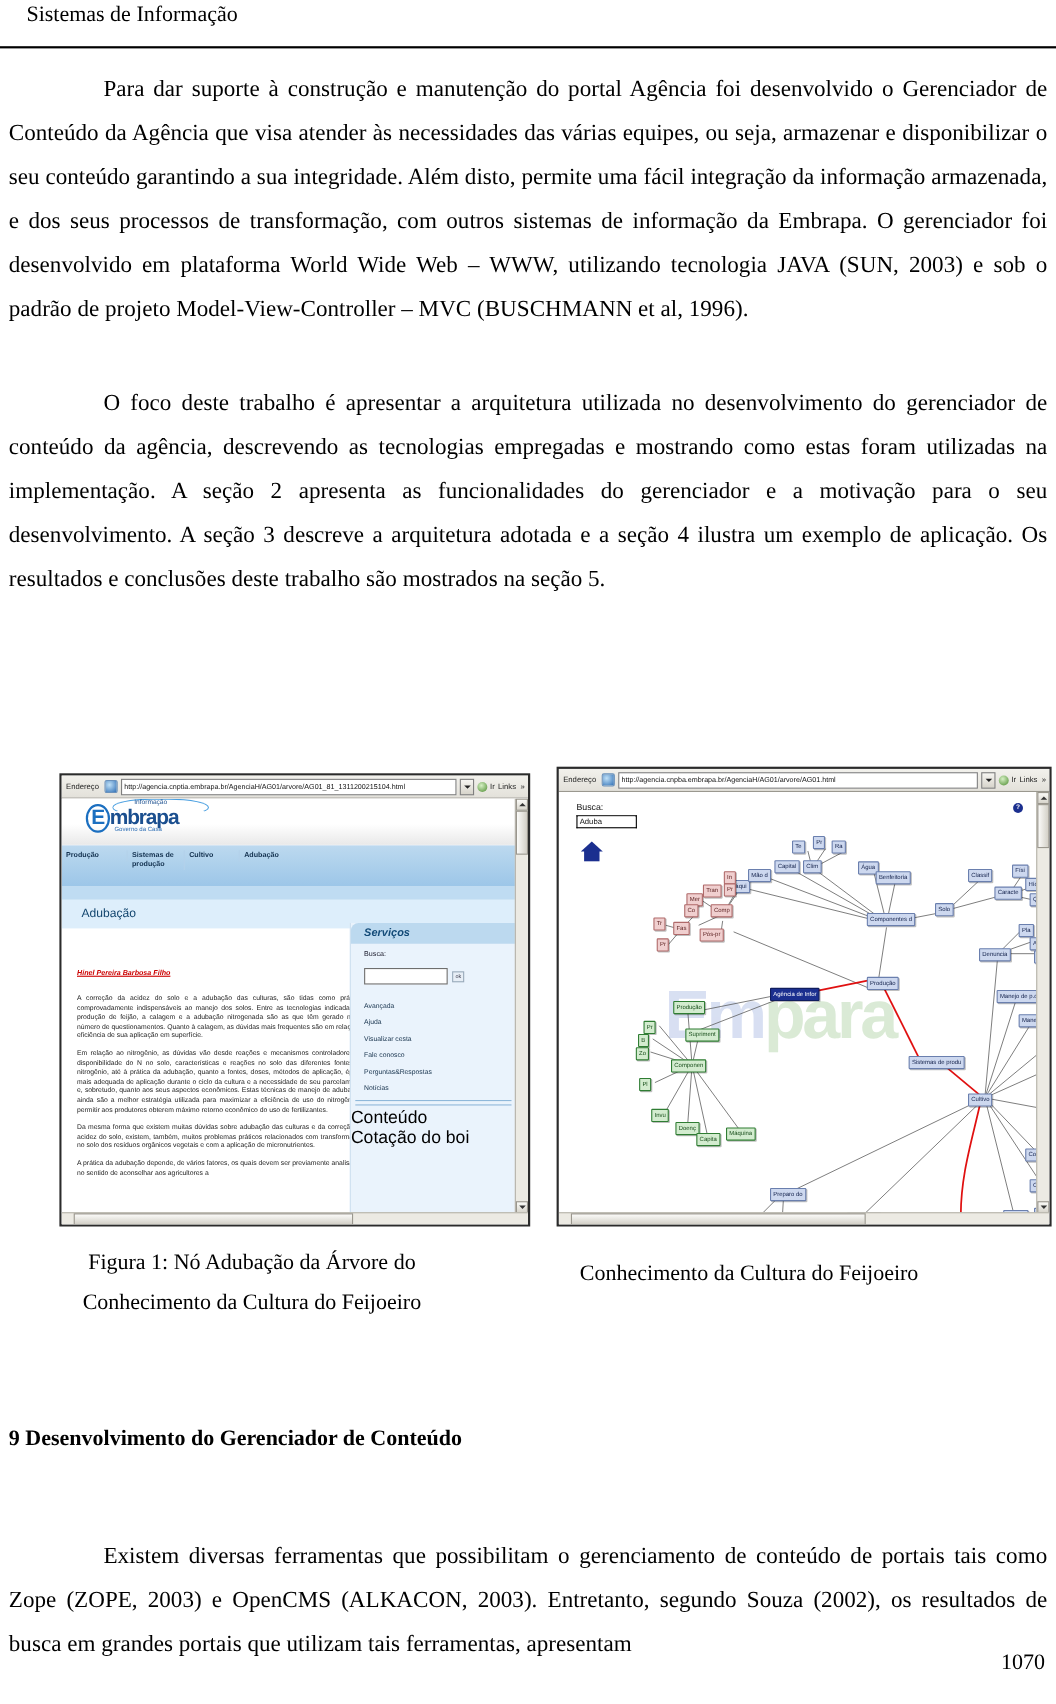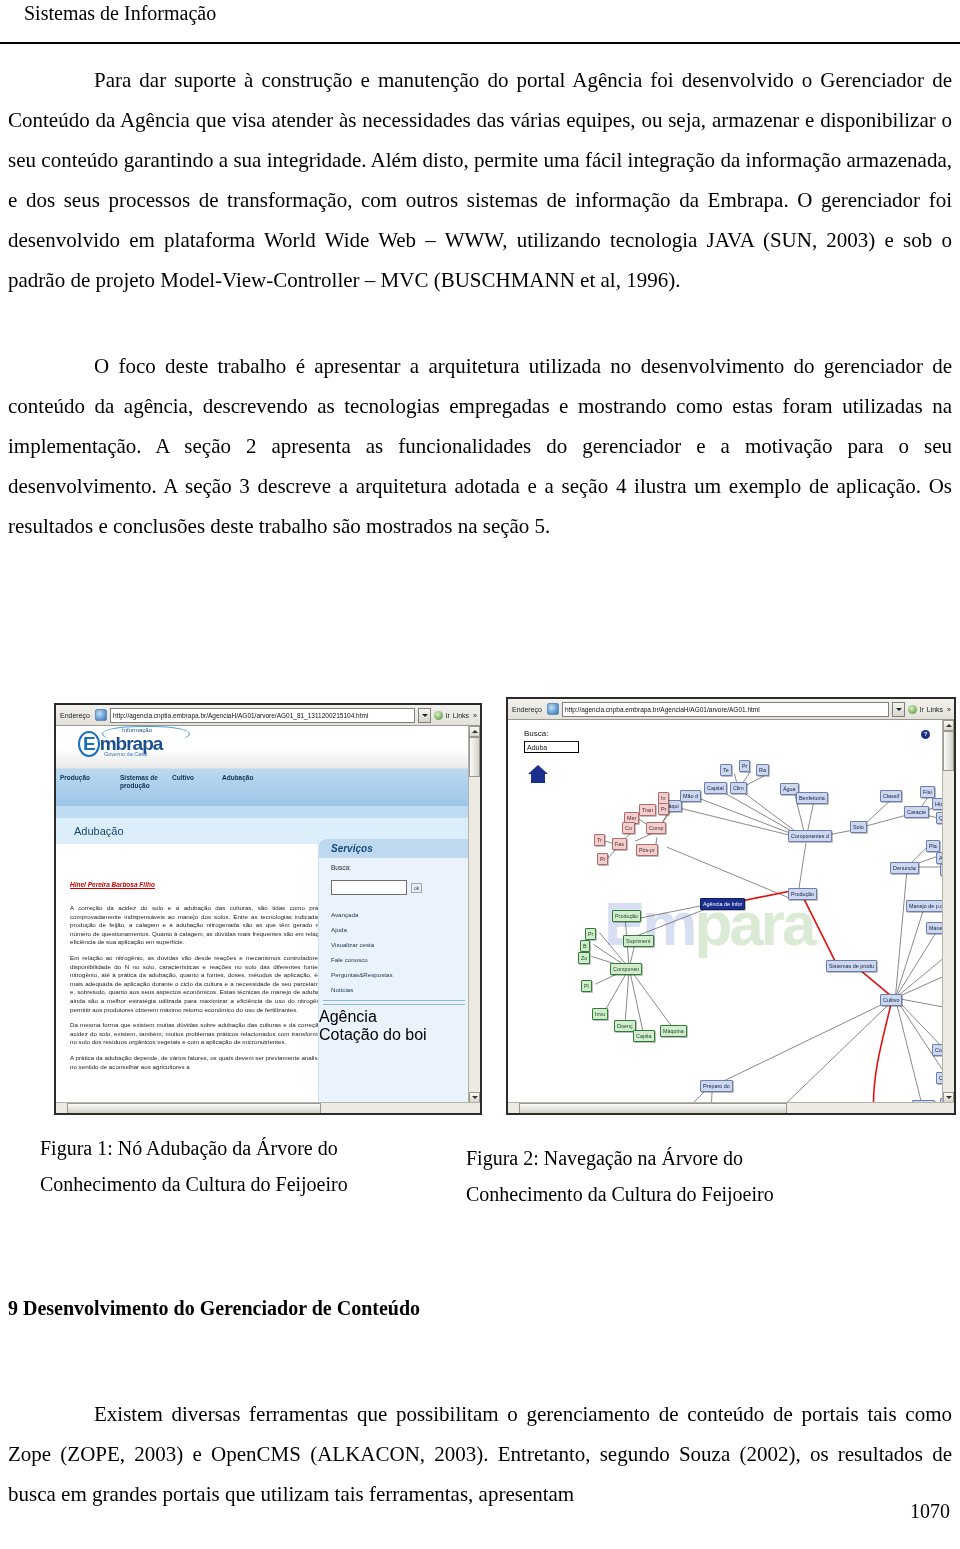--- a/index.html
+++ b/index.html
@@ -330,21 +330,21 @@
     border-radius:1px; box-shadow:1px 1px 0 rgba(0,0,0,.25);
   }
   .node.green{ border-color:#2f7d33; background:#d3eccf; color:#174d1a; }
   .node.pink{ border-color:#b06a6a; background:#f0cfcf; color:#5a1f1f; }
   .node.root{ background:#1b2f8f; border-color:#101d5e; color:#ffffff; font-size:5.4px;}
 
   
   .caps{
     position:absolute; left:0; top:1130px; width:960px; height:80px;
   }
-  .cap-block{ position:absolute; text-align:left; font-size:20px; line-height:36px; }
+  .cap-block{ position:absolute; text-align:center; font-size:20px; line-height:36px; }
   .cap1{ left:40px; top:0; width:378px; }
   .cap2{ left:466px; top:10px; width:430px; }
 
   
   .section-h{
     position:absolute; left:8px; top:1297px;
     font-size:20px; font-weight:bold;
   }
   .tail{
     position:absolute; left:8px; top:1394px; width:944px;
@@ -452,21 +452,21 @@
               <div class="it">Avançada</div>
               <div class="it">Ajuda</div>
               <div class="it">Visualizar cesta</div>
               <div class="it">Fale conosco</div>
               <div class="it">Perguntas&amp;Respostas</div>
               <div class="it">Notícias</div>
             </div>
             <div class="serv-sep"></div>
             <div class="serv-sep"></div>
             <div>
-              <div class="it">Agência</div>
+              <div class="it">Conteúdo</div>
               <div class="it">Cotação do boi</div>
 
             </div>
 
           </div>
         </div>
       </div>
 
       <div class="vscroll">
         <div class="btn up"></div>
@@ -660,21 +660,20 @@
     </div>
   </div>
 </div>
 
 <div class="caps">
   <div class="cap-block cap1">
     <div>Figura 1: Nó Adubação da Árvore do</div>
     <div>Conhecimento da Cultura do Feijoeiro</div>
   </div>
   <div class="cap-block cap2">
-    <div>Figura 2: Navegação na Árvore do</div>
     <div>Conhecimento da Cultura do Feijoeiro</div>
   </div>
 </div>
 
 <div class="section-h">9 Desenvolvimento do Gerenciador de Conteúdo</div>
 
 <div class="tail">
   <p class="para">Existem diversas ferramentas que possibilitam o gerenciamento de conteúdo de portais tais como Zope (ZOPE, 2003) e OpenCMS (ALKACON, 2003). Entretanto, segundo Souza (2002), os resultados de busca em grandes portais que utilizam tais ferramentas, apresentam</p>
 </div>
 

